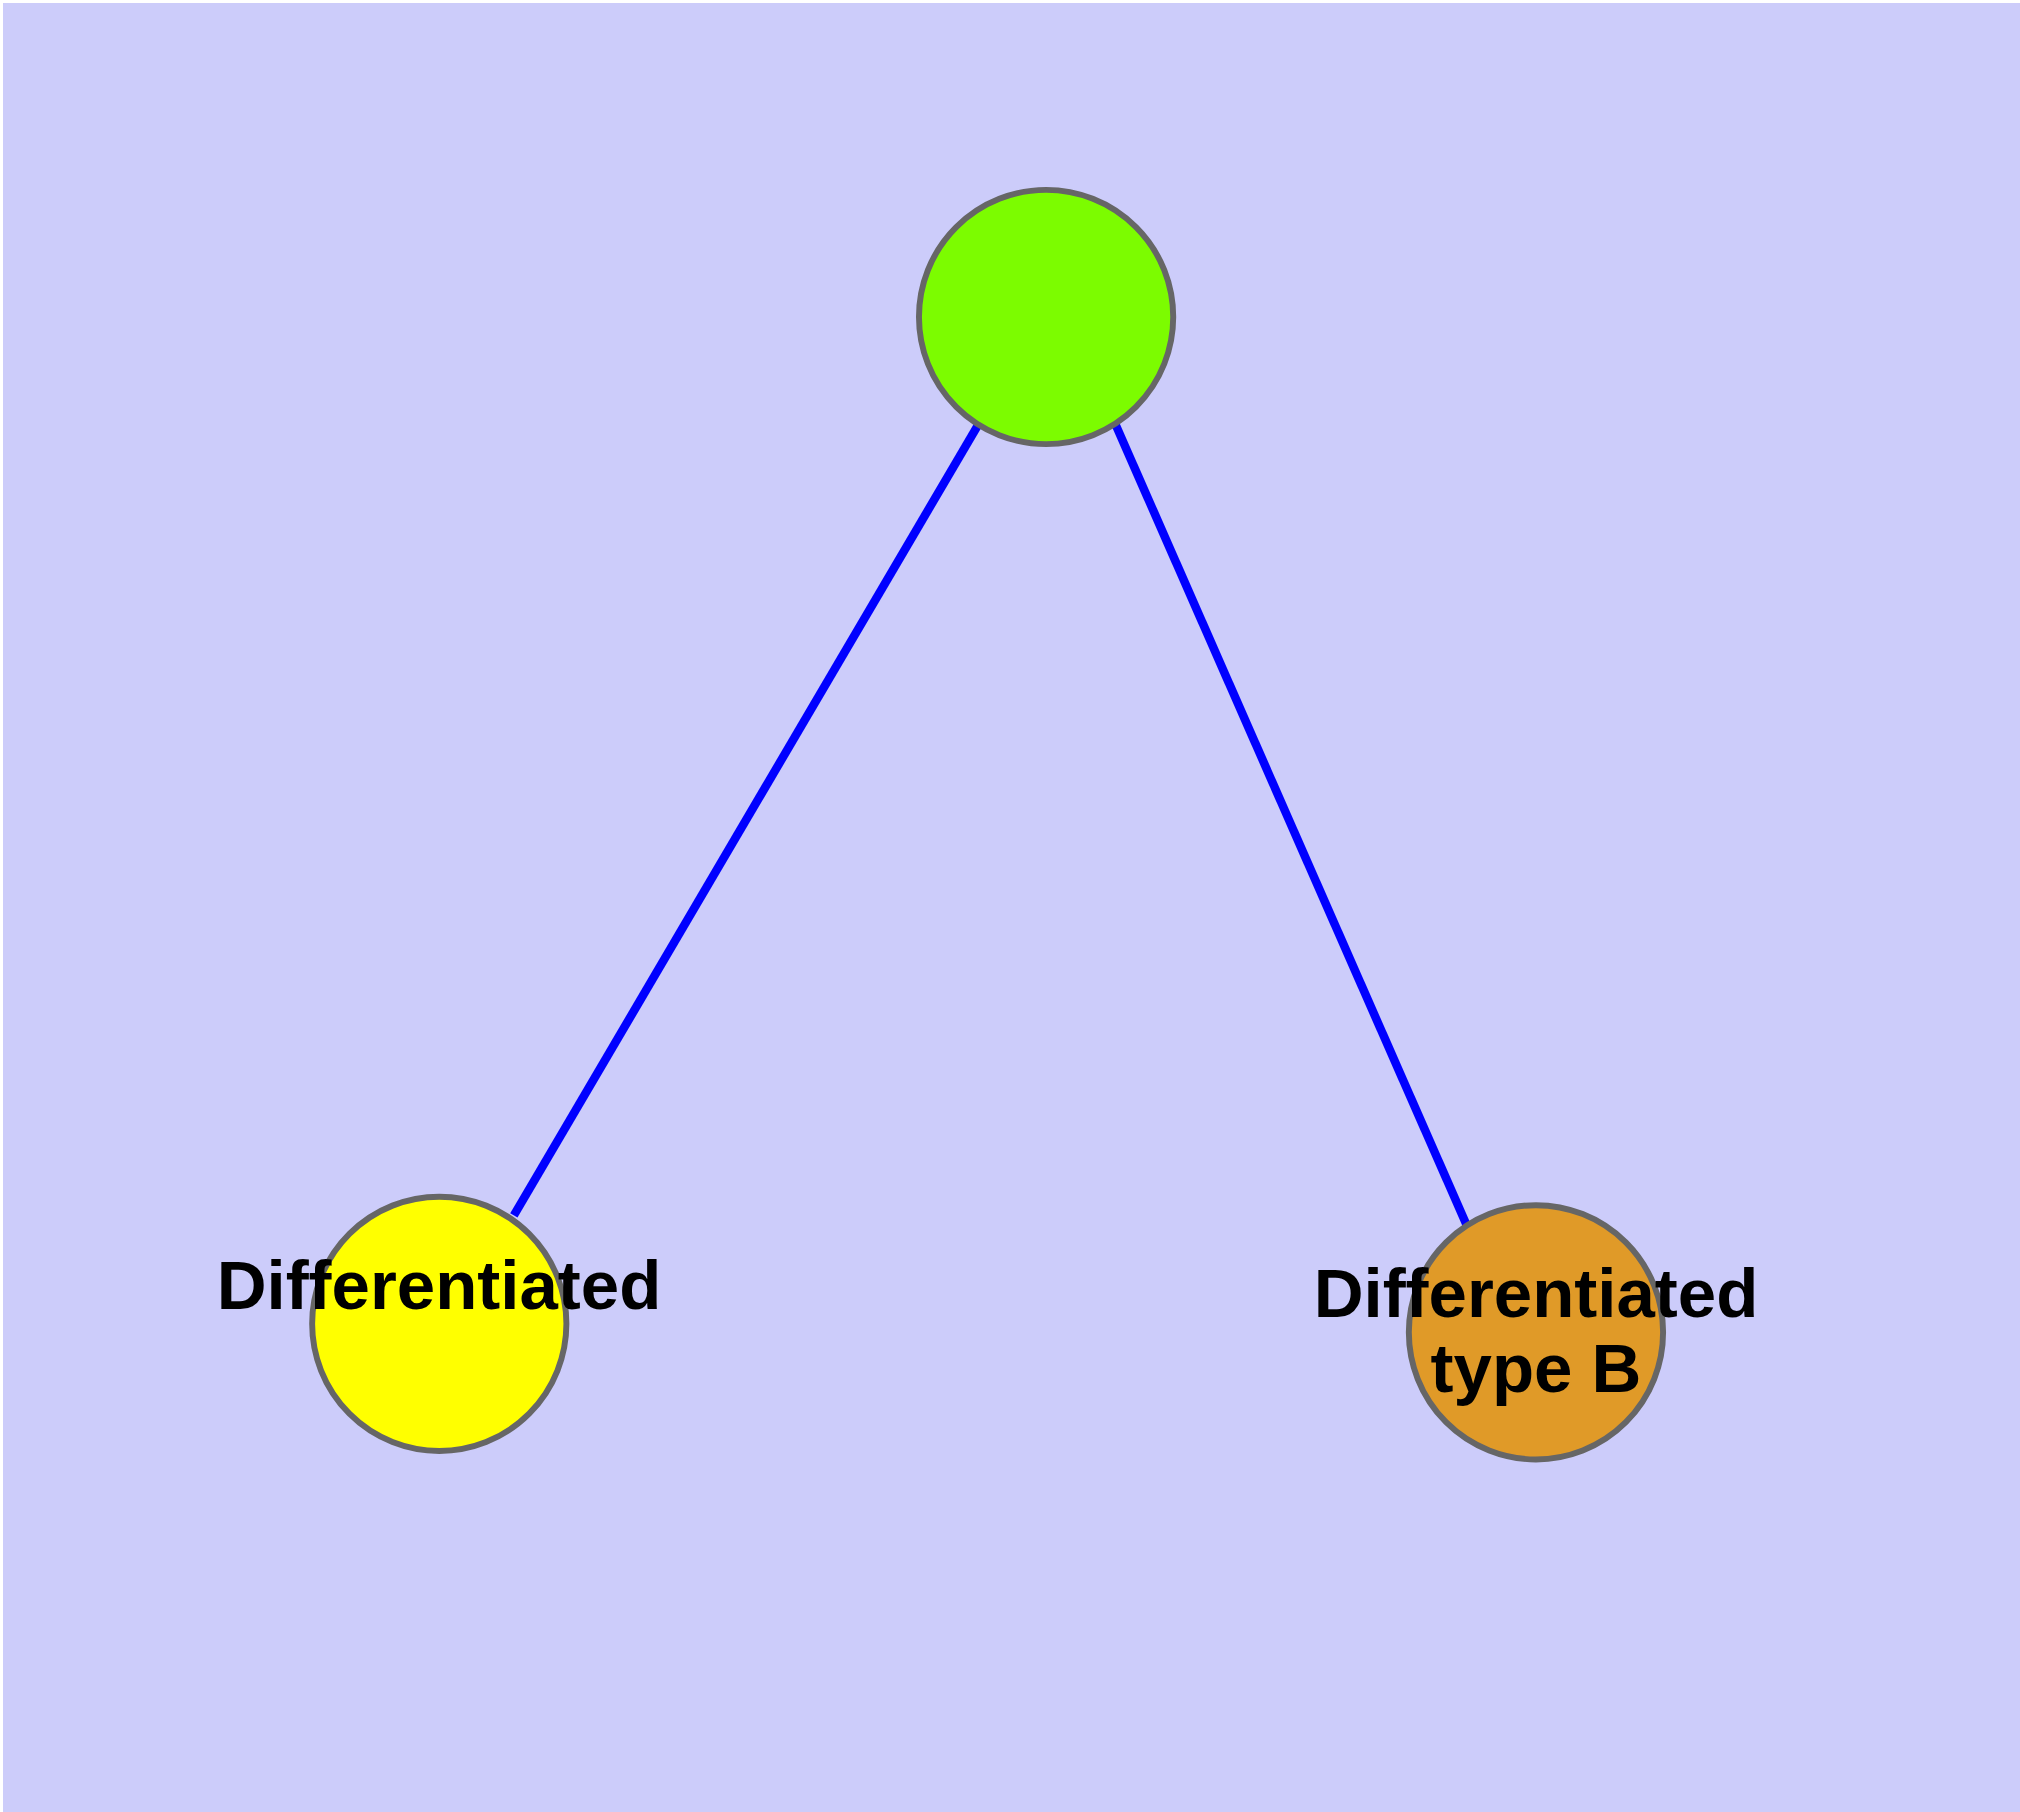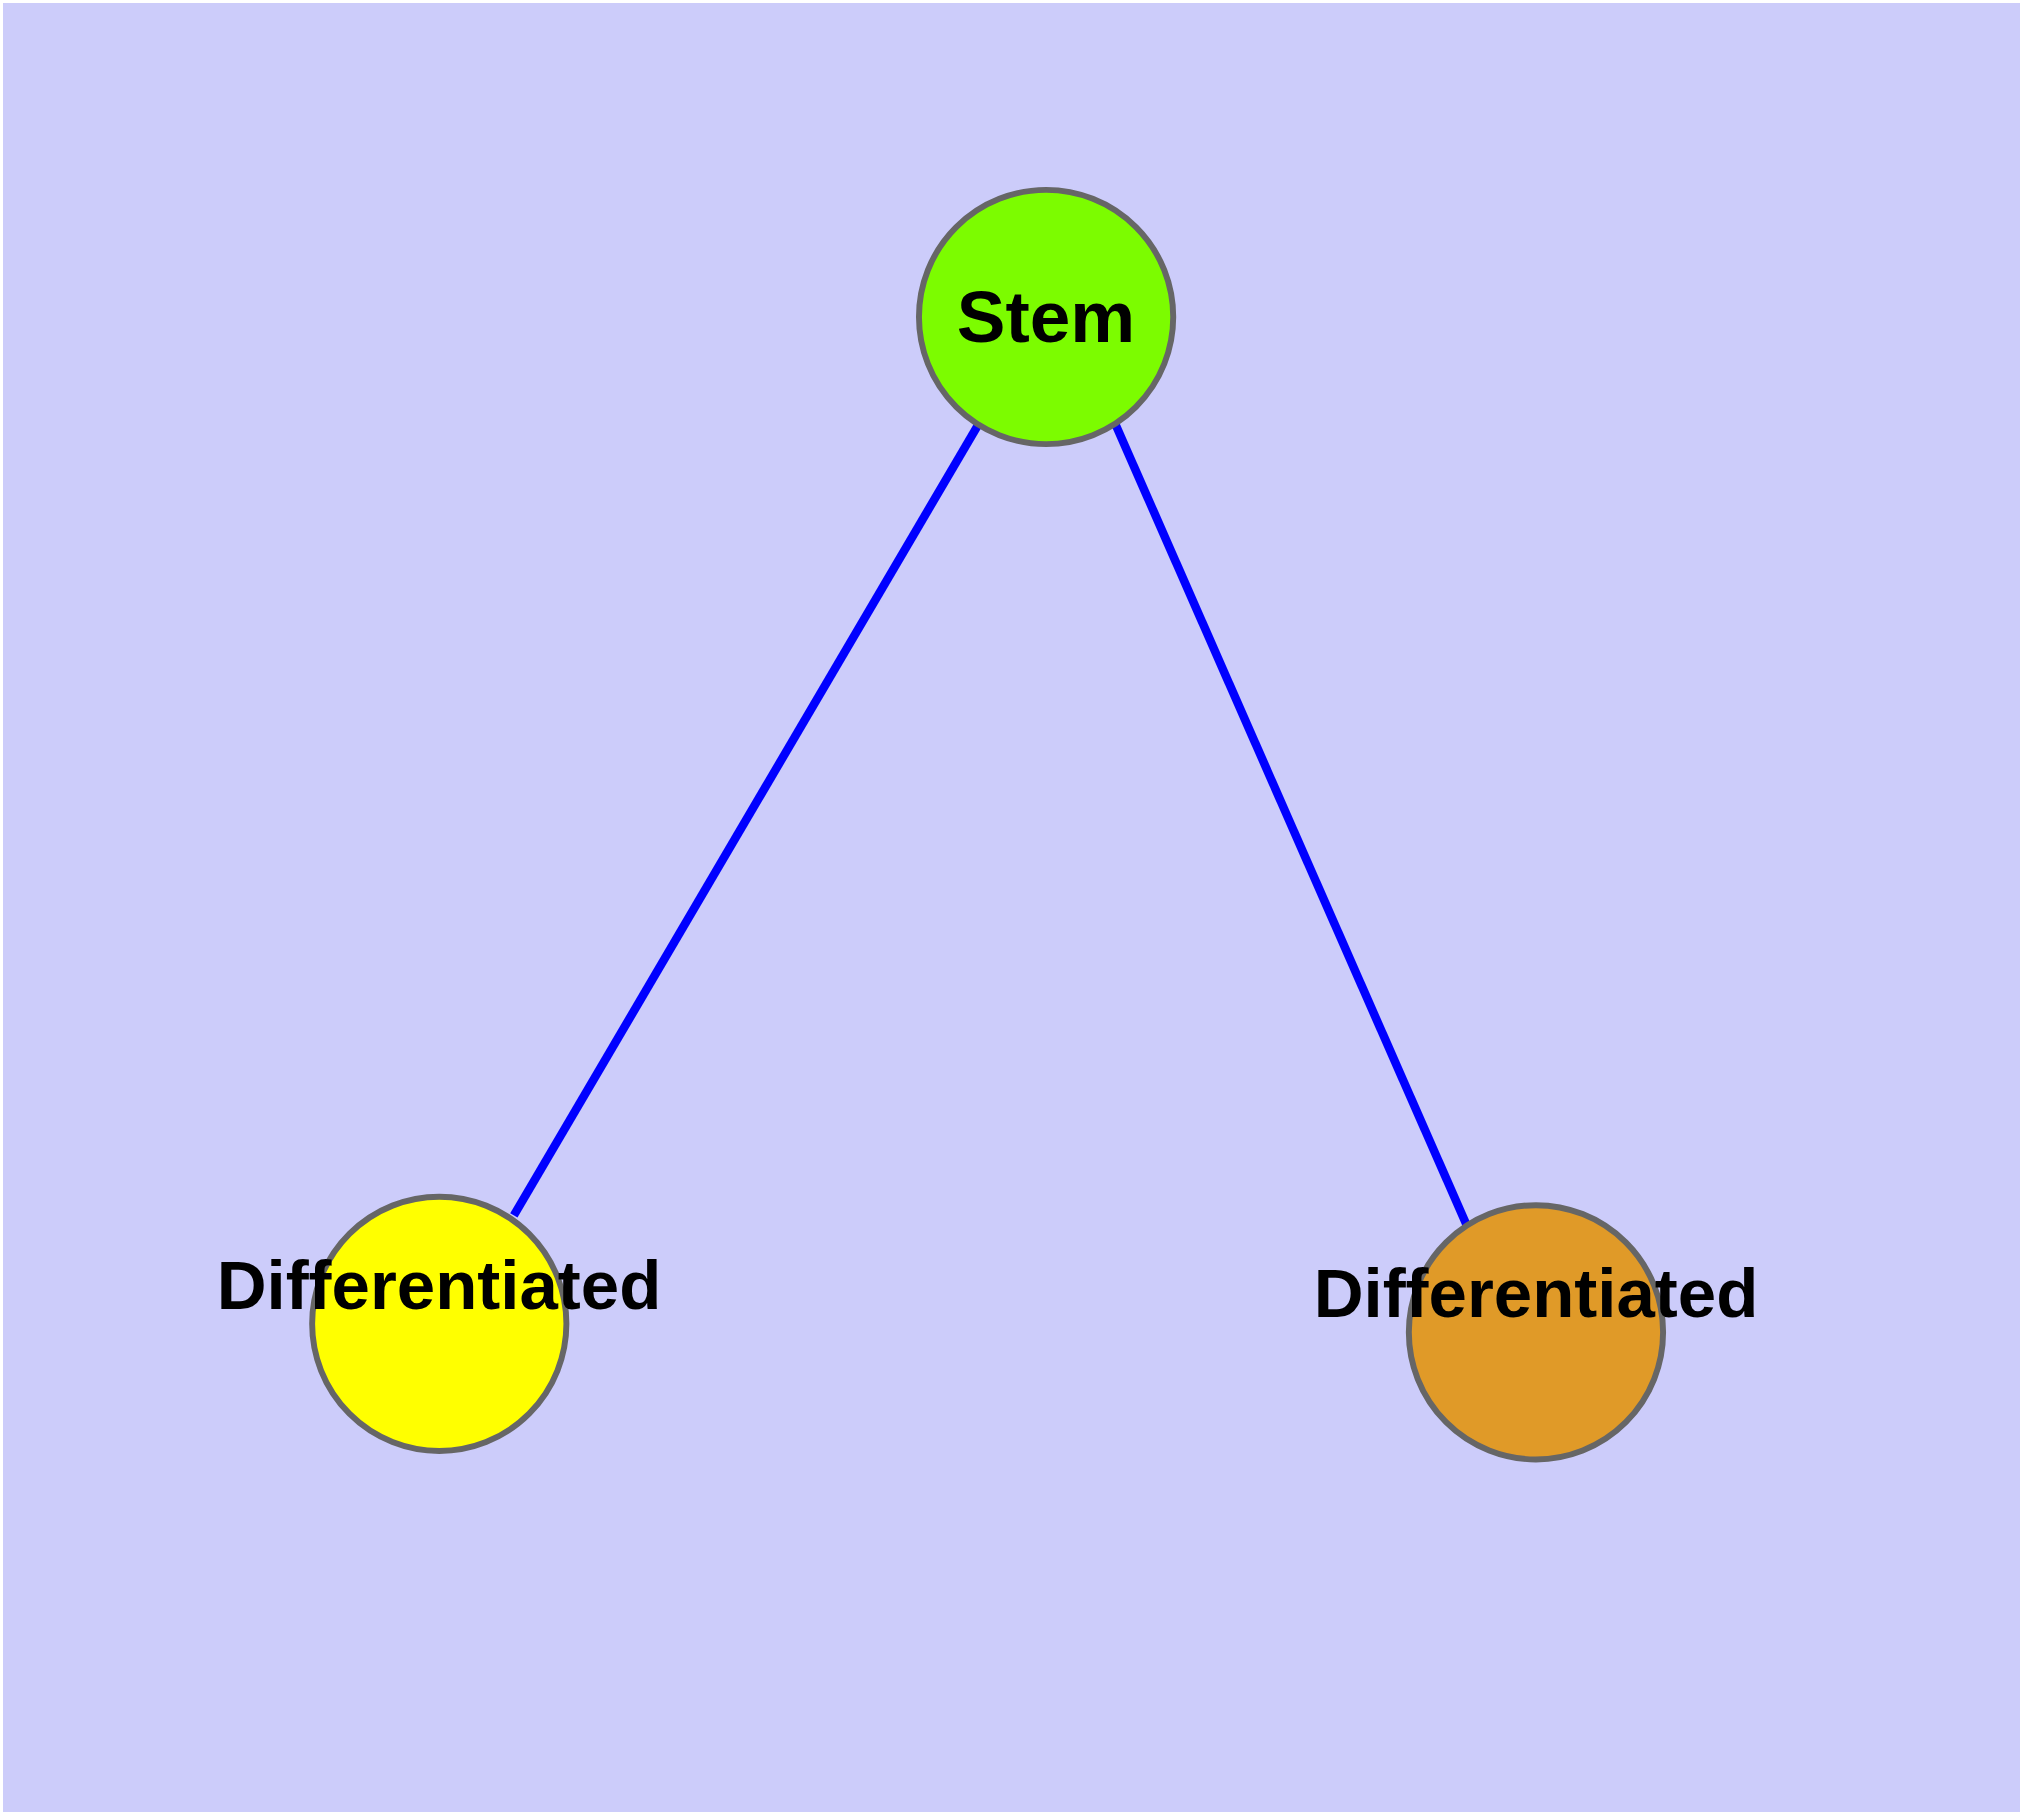--- a/index.html
+++ b/index.html
@@ -74,26 +74,24 @@
       <line class="edge" id="edge-b" stroke="#0000ff" stroke-width="10" stroke-linecap="butt" x1="1316" y1="501" x2="1730" y2="1445"></line>
     </g>
 
     <g>
       <circle class="node" id="node-stem" stroke="#666666" stroke-width="7" cx="1234" cy="374" r="150" fill="#7cfc00"></circle>
       <circle class="node" id="node-diff-a" stroke="#666666" stroke-width="7" cx="518" cy="1562" r="150" fill="#ffff00"></circle>
       <circle class="node" id="node-diff-b" stroke="#666666" stroke-width="7" cx="1812" cy="1572" r="150" fill="#e09a28"></circle>
     </g>
   </svg>
 
-  <div class="node-label" id="label-stem" style="left: 707px; top: 278px; color: rgb(0, 0, 0);">
-    <div>Stem</div>
-  </div>
 
   <div class="node-label" id="label-diff-a" style="left: 100px; top: 1249px; color: rgb(0, 0, 0);">
     <div>Differentiated</div>
   </div>
 
   <div class="node-label" id="label-diff-b" style="left: 1197px; top: 1257px; color: rgb(0, 0, 0);">
     <div>Differentiated</div>
+    <div>type B</div>
   </div>
 
 </div>
 
 
 </body></html>

